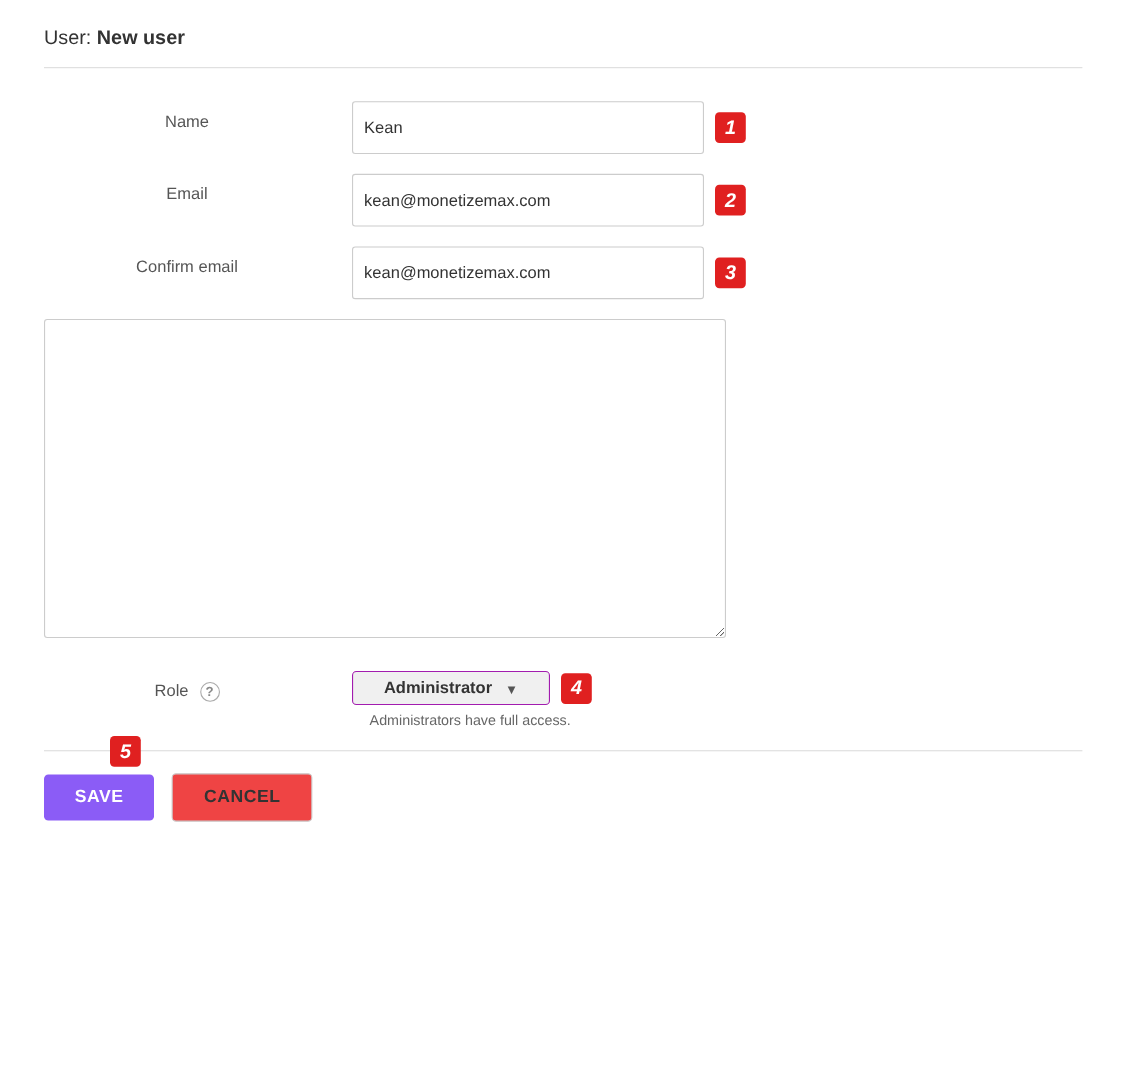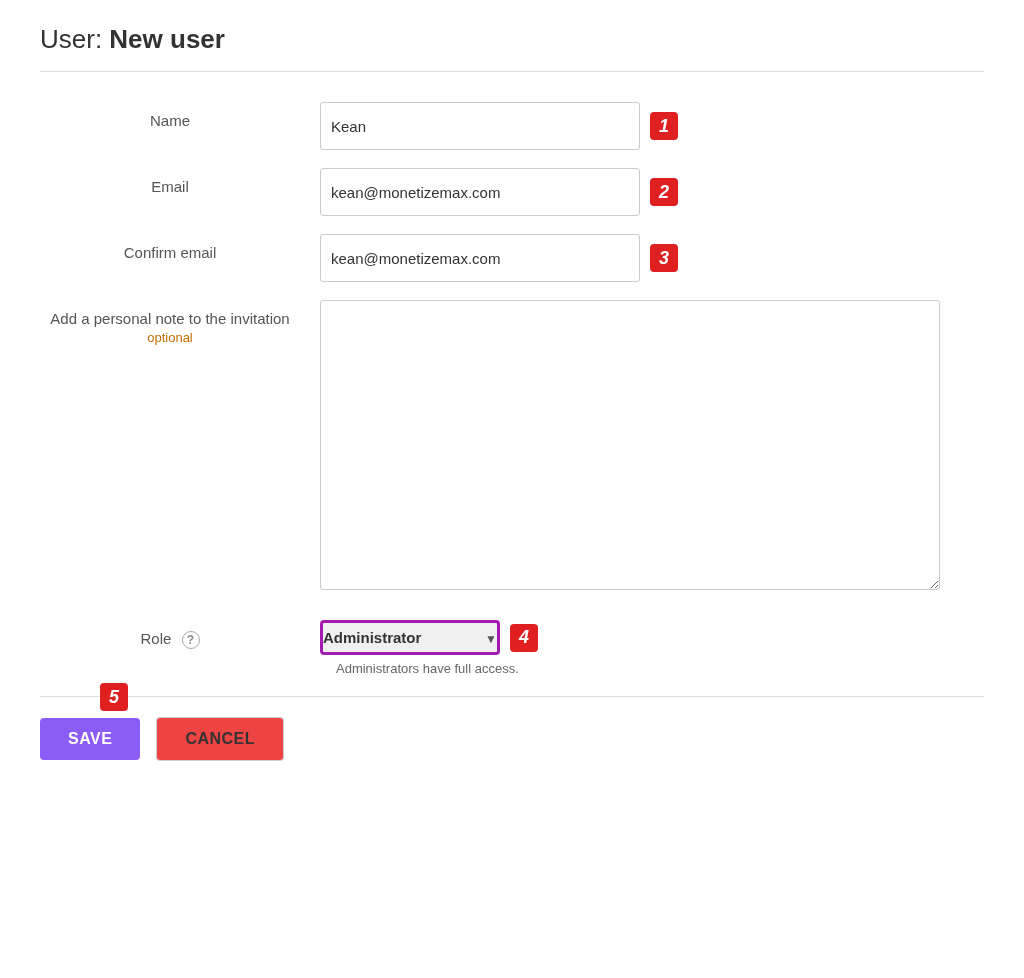--- a/index.html
+++ b/index.html
@@ -20,21 +20,21 @@
       padding: 24px 40px 0 40px;
     }
 
     .page-header {
       padding-bottom: 16px;
       border-bottom: 1px solid #ddd;
       margin-bottom: 30px;
     }
 
     .page-title {
-      font-size: 26px;
+      font-size: 18px;
       font-weight: normal;
       color: #333;
     }
 
     .page-title strong {
       font-weight: bold;
     }
 
     .form-section {
       max-width: 900px;
@@ -115,24 +115,24 @@
     .role-select-wrap {
       display: flex;
       align-items: center;
       gap: 10px;
     }
 
     .role-dropdown {
       display: flex;
       align-items: flex-end;
       gap: 6px;
-      border: 3px solid #a21caf;
+      border: 1px solid #a21caf;
       border-radius: 4px;
       background: #f0f0f0;
-      padding: 6px 0;
+      padding: 6px 28px;
       font-size: 15px;
       font-weight: bold;
       color: #333;
       cursor: pointer;
       min-width: 180px;
     }
 
     .role-dropdown .arrow {
       margin-left: auto;
       font-size: 12px;
@@ -239,24 +239,20 @@
 
     <div class="form-row">
       <div class="form-label">Confirm email</div>
       <div class="form-input-wrap">
         <input class="form-input" type="email" value="kean@monetizemax.com" style="">
         <span class="badge">3</span>
       </div>
     </div>
 
     <div class="form-row note-row">
-      <div class="form-label">
-        <span>Add a personal note to the invitation</span>
-        <span class="optional-text">optional</span>
-      </div>
       <div class="form-input-wrap">
         <textarea class="form-textarea" style=""></textarea>
       </div>
     </div>
 
     <div class="form-row" style="margin-top: 30px;">
       <div class="form-label">
         <span>Role</span>
         <span class="help-icon" style="display:inline-flex; margin-left:6px; vertical-align:middle;">?</span>
       </div>

